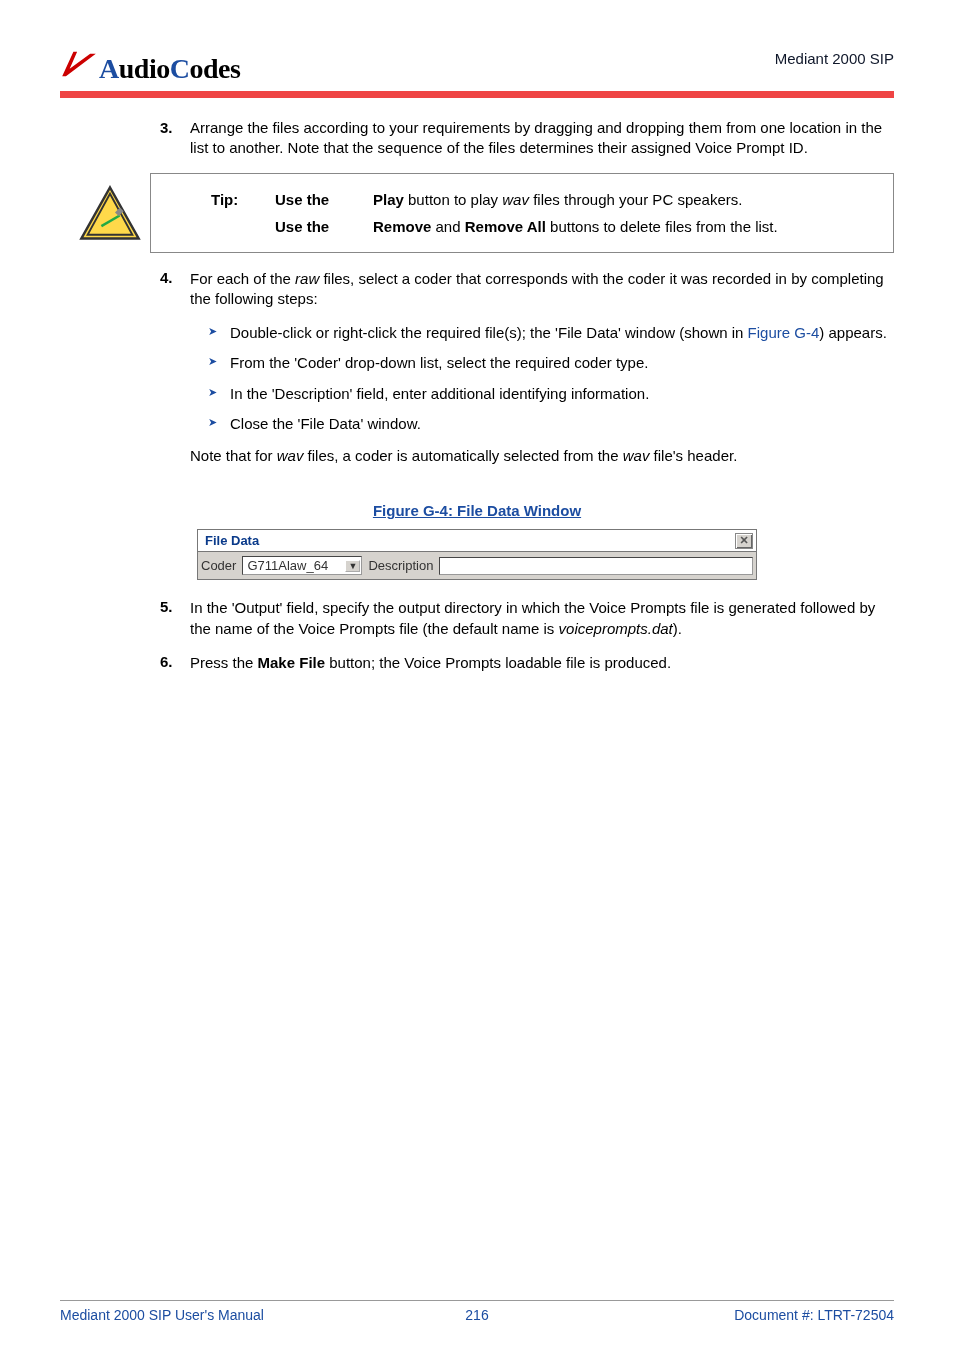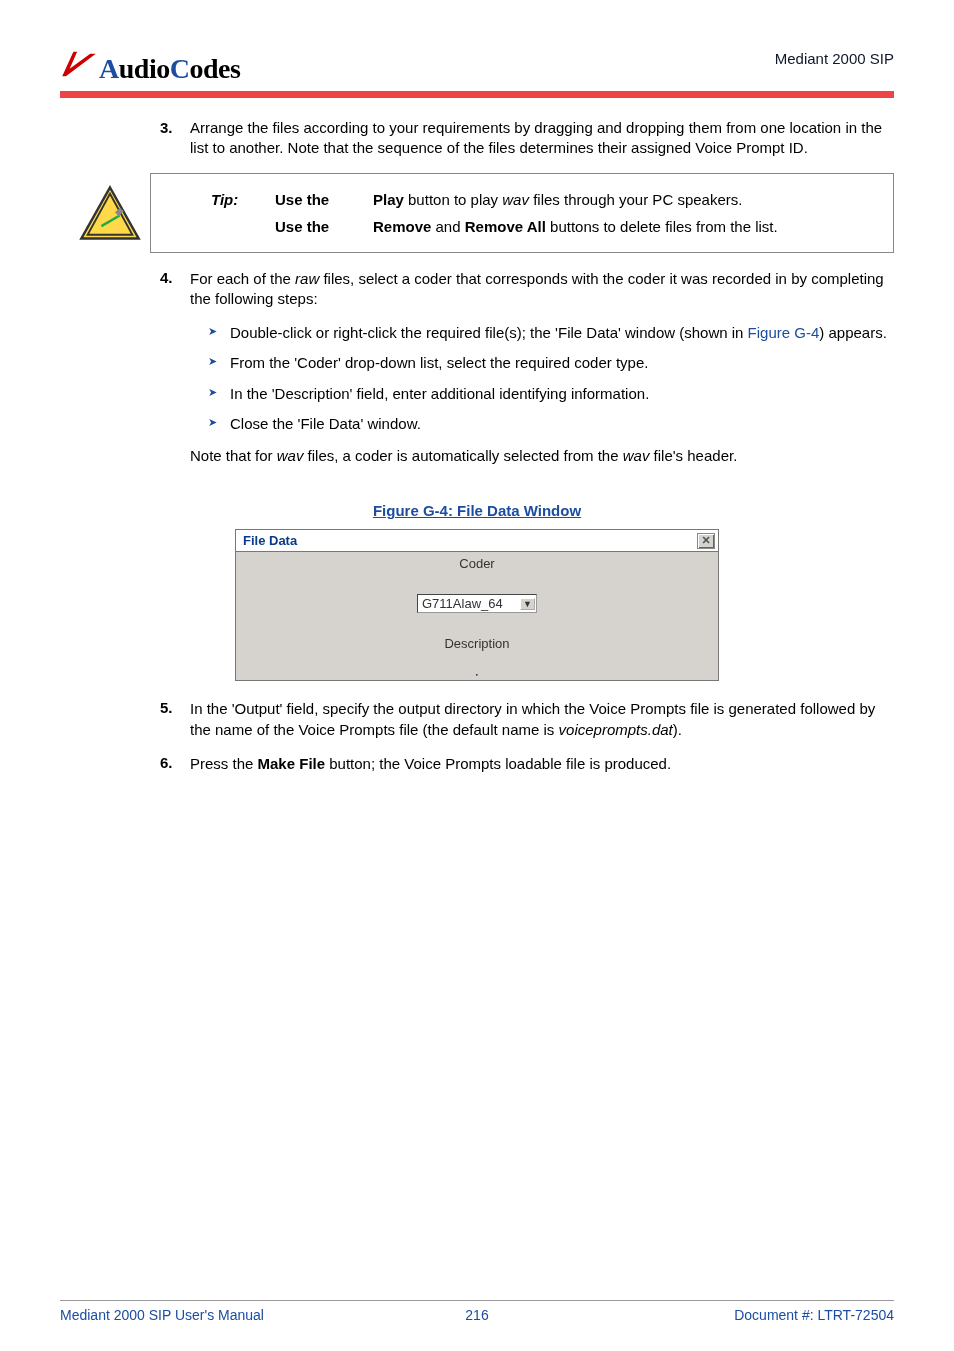--- a/index.html
+++ b/index.html
@@ -48,21 +48,21 @@
   ul.arrows { list-style: none; padding-left: 18px; margin: 6px 0 12px 0; }
   ul.arrows > li { position: relative; padding-left: 22px; margin-bottom: 10px; line-height: 1.35; }
   ul.arrows > li::before {
     content: "➤"; position: absolute; left: 0; top: 1px;
     color: #1c4da1; font-size: 11px;
   }
   .link { color: #1c4da1; }
   .figure-caption { text-align: center; color: #1c4da1; font-weight: bold; margin: 22px 0 10px 0; text-decoration: underline; }
   .file-data-window {
     border: 1.5px solid #777;
-    width: 484px;
+    width: 560px;
     margin: 0 auto 18px auto;
     font-family: Tahoma, Arial, sans-serif;
   }
   .fd-titlebar {
     background: #fff;
     border-bottom: 1.5px solid #777;
     display: flex; justify-content: space-between; align-items: center;
     padding: 1px 3px;
   }
   .fd-title { color: #0a3a8a; font-weight: bold; font-size: 13px; padding: 2px 4px; }
@@ -70,23 +70,23 @@
     width: 18px; height: 16px;
     background: #d6d3ce;
     border: 1px solid #888;
     font-size: 11px; font-weight: bold;
     display: flex; align-items: center; justify-content: center;
     color: #555;
     box-shadow: inset 1px 1px 0 #fff, inset -1px -1px 0 #666;
   }
   .fd-body {
     background: #d6d3ce;
-    padding: 4px 24px;
-    display: flex; align-items: center; gap: 23px;
-    font-size: 13px; color: #333; flex-direction: column;
+    padding: 4px 3px;
+    display: flex; align-items: center; gap: 6px;
+    font-size: 13px; color: #333;
   }
   .fd-select {
     background: #fff; border: 1px inset #999;
     padding: 1px 4px; width: 120px; display:flex; justify-content: space-between; align-items:center;
   }
   .fd-select .arrow { background:#d6d3ce; border:1px outset #fff; width:15px; text-align:center; font-size:9px; margin-right:-3px;}
   .fd-input {
     background: #fff; border: 1px inset #999;
     height: 18px; flex: 1;
   }
@@ -133,21 +133,21 @@
         <svg viewBox="0 0 100 90">
           <polygon points="50,4 96,86 4,86" fill="#ffd94a" stroke="#333" stroke-width="4"></polygon>
           <polygon points="50,14 86,80 14,80" fill="none" stroke="#333" stroke-width="3"></polygon>
           <rect x="34" y="56" width="34" height="4" fill="#2a4" transform="rotate(-30 50 58)"></rect>
           <polygon points="58,44 66,36 72,42 64,50" fill="#888"></polygon>
         </svg>
       </div>
     </div>
     <div class="note-box">
       <div class="row">
-        <span class="bold" style="width:36px;font-style:italic;">Tip:</span>
+        <span class="bold" style="width:36px;">Tip:</span>
         <span class="col1">Use the</span>
         <span class=""><span class="bold">Play</span> <span>button to play</span> <span style="font-style:italic;">wav</span> <span>files through your PC speakers.</span></span>
       </div>
       <div class="row">
         <span style="width:36px;"></span>
         <span class="col1">Use the</span>
         <span class=""><span class="bold">Remove</span> <span>and</span> <span class="bold">Remove All</span> <span>buttons to delete files from the list.</span></span>
       </div>
     </div>
   </div>

